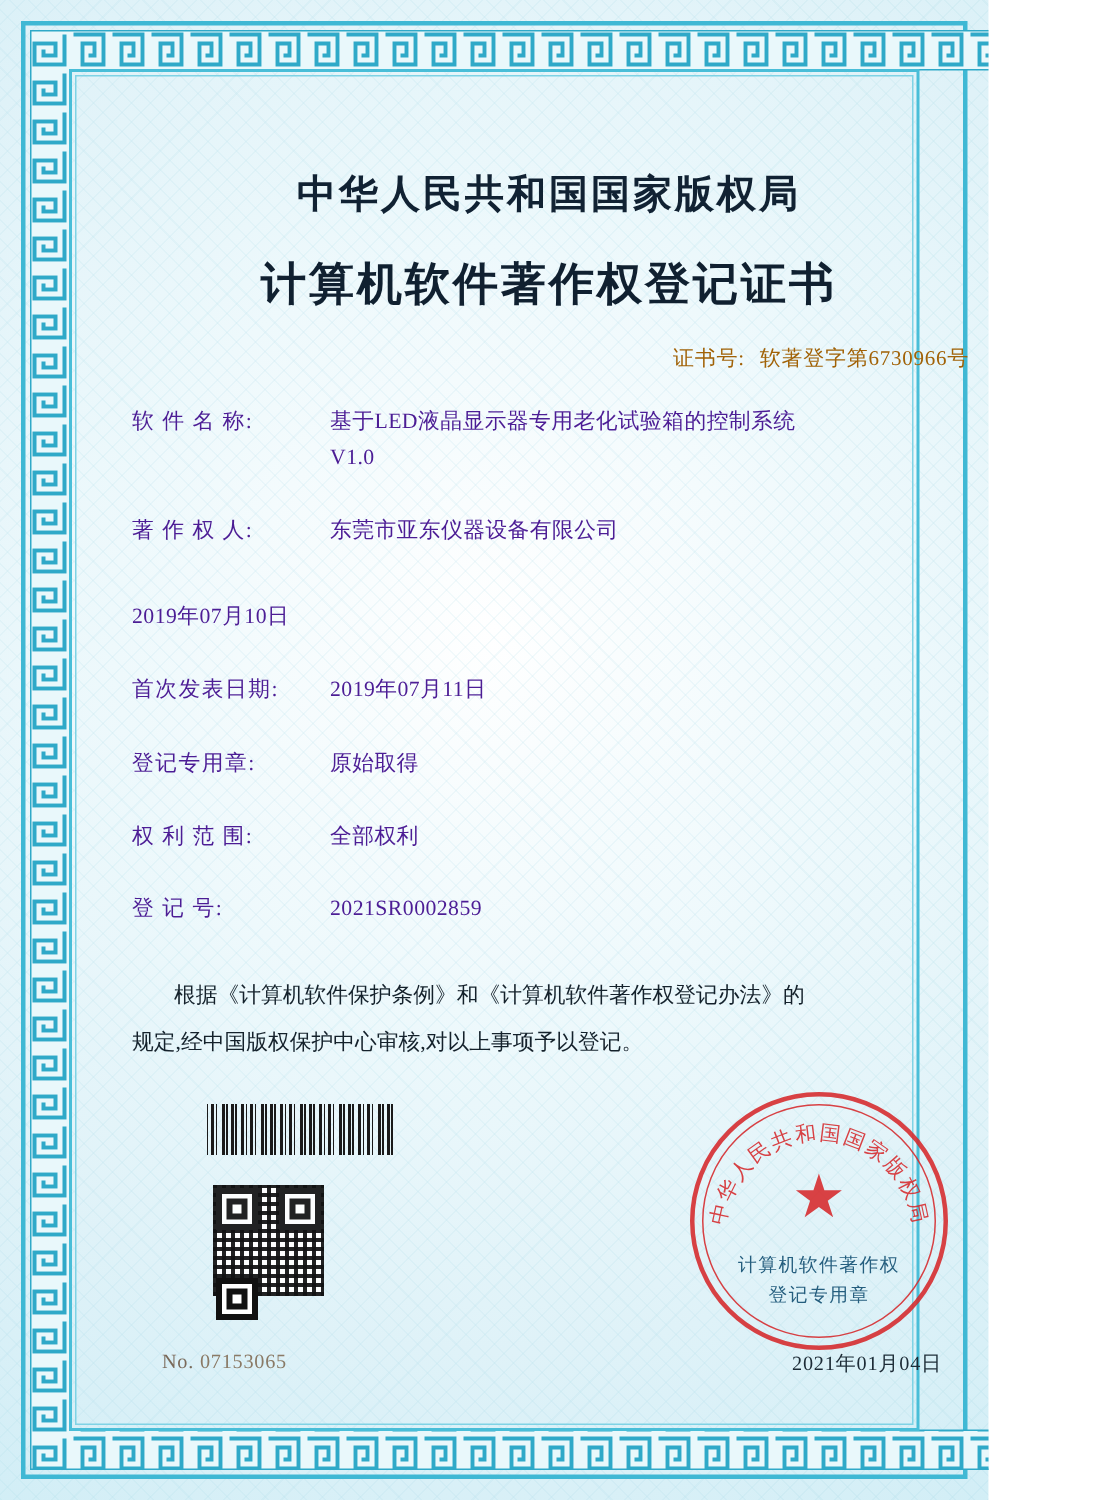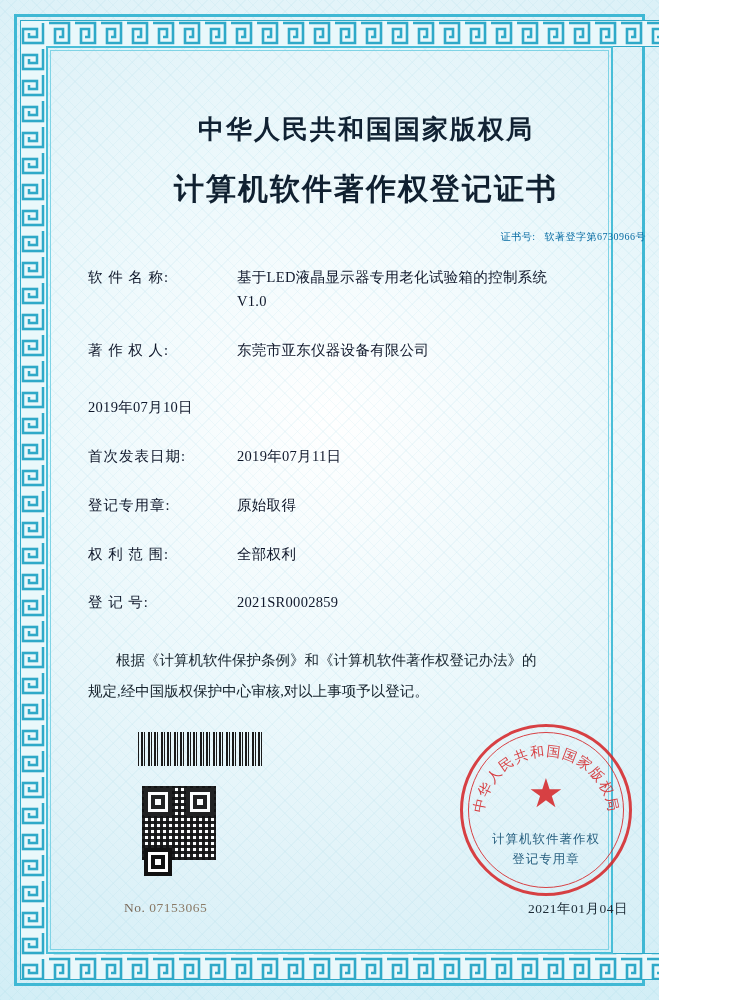--- a/index.html
+++ b/index.html
@@ -82,41 +82,40 @@
     font-size: 30px;
     letter-spacing: 2px;
     color: #102030;
     margin-top: 22px;
     font-weight: 700;
     font-family: "Liberation Serif", serif;
   }
 
   .cert-no {
     text-align: right;
-    font-size: 10px;
-    color: #0369a1;
+    font-size: 14px;
+    color: #a16207;
     margin-top: 20px;
     padding-right: 26px;
     letter-spacing: .5px;
   }
   .cert-no .label { margin-right: 6px; }
 
   .fields {
     margin-top: 22px;
     padding-left: 28px;
     padding-right: 14px;
   }
   .field-row {
     display: flex;
     align-items: flex-start;
     margin-bottom: 7px;
     font-size: 14.5px;
-    color: #0f172a;
+    color: #4c1d95;
     line-height: 1.65;
-    gap: 17px;
   }
   .field-label {
     width: 132px;
     flex: 0 0 132px;
     letter-spacing: 1px;
     white-space: nowrap;
   }
   .field-value {
     flex: 1;
     letter-spacing: .3px;
@@ -220,21 +219,21 @@
     font-size: 12.5px;
     letter-spacing: 1px;
     color: #0c4a6e;
     font-family: "Liberation Serif", serif;
   }
   .seal-line1 { top: 104px; }
   .seal-line2 { top: 124px; }
 
   .footer {
     position: absolute;
-    left: 16px; right: 0; bottom: 22px;
+    left: 0; right: 0; bottom: 22px;
     display: flex;
     justify-content: space-between;
     padding: 0 44px 0 48px;
     font-size: 13.5px;
     color: #2a2a2a;
   }
   .footer .no {
     color: #7a6a5a;
     letter-spacing: .5px;
   }

